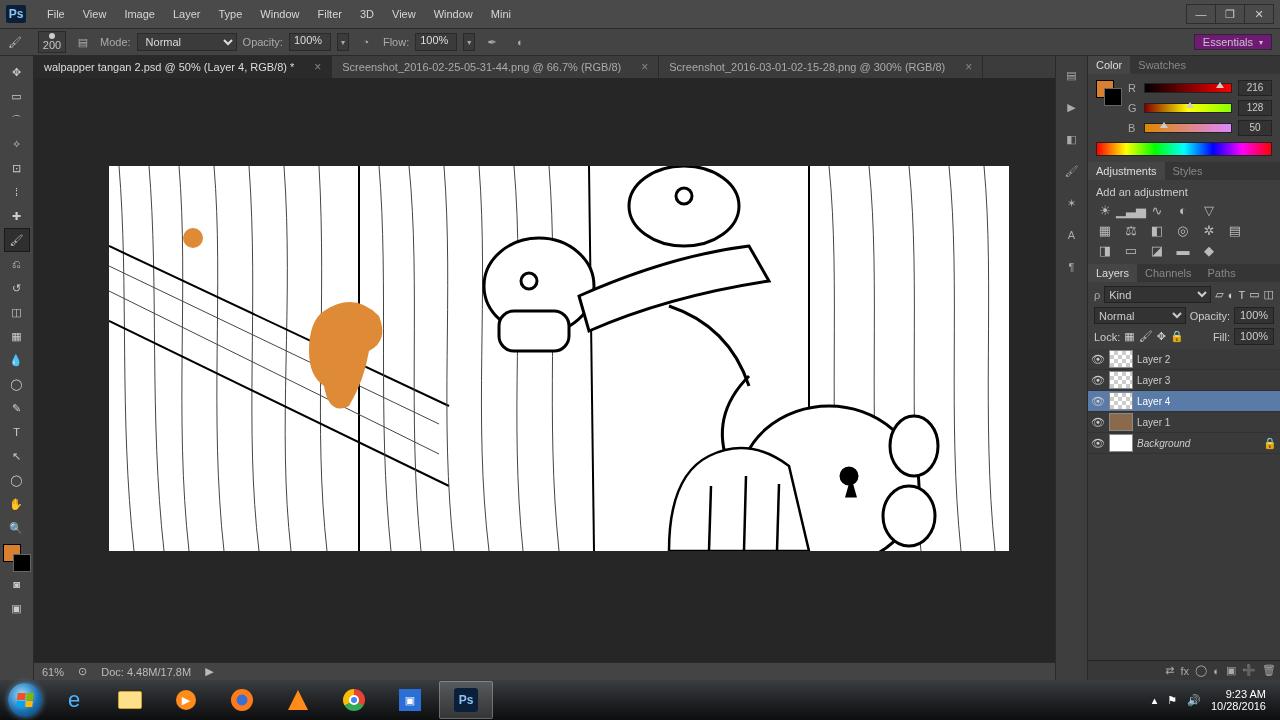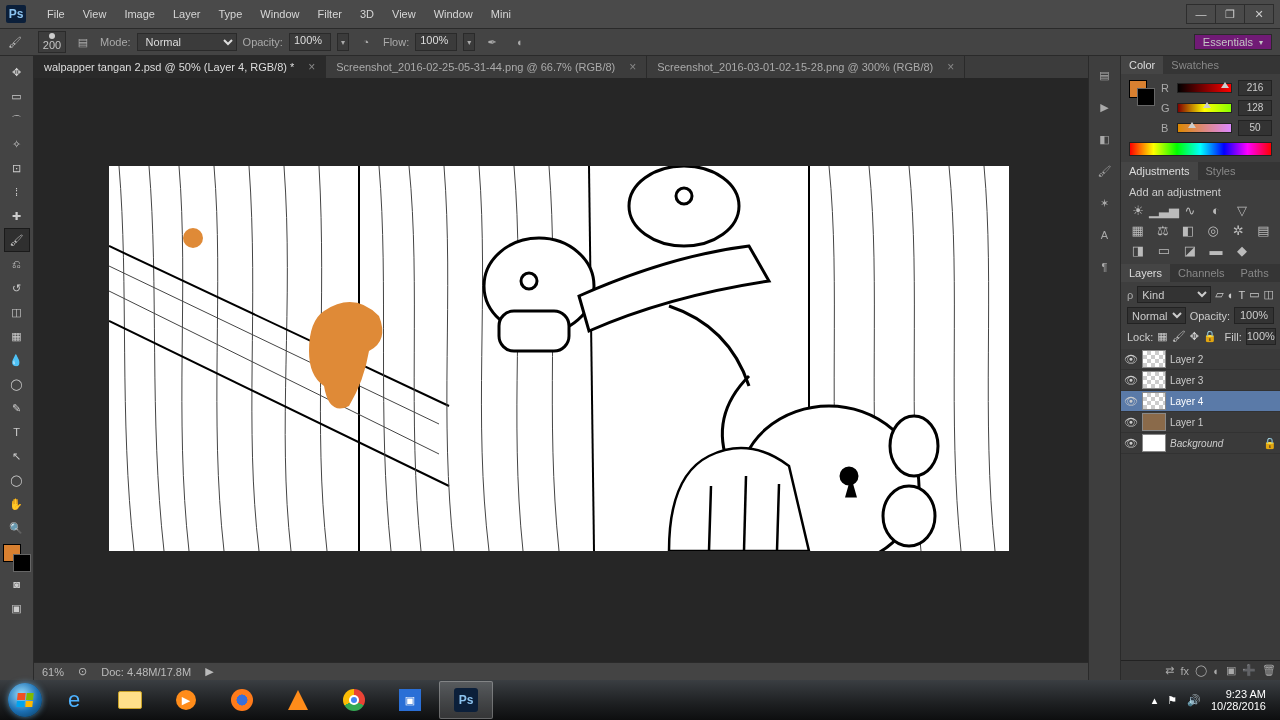--- a/index.html
+++ b/index.html
@@ -29,34 +29,34 @@
 .main { display: flex; flex: 1; min-height: 0; background: #333; }
 .toolbox { width: 34px; background: #444; border-right: 1px solid #2a2a2a; display: flex; flex-direction: column; align-items: center; padding-top: 4px; }
 .toolbox .tslot { width: 26px; height: 24px; display:flex; align-items:center; justify-content:center; color:#ccc; margin-bottom:0px; cursor:default; }
 .toolbox .tslot.current { background:#2f2f2f; border:1px solid #1a1a1a; }
 .toolbox .swatches { position: relative; margin-top: 4px; width:28px; height:28px; }
 .toolbox .swatches .fg { position:absolute; top:0; left:0; width:18px; height:18px; border:1px solid #000; }
 .toolbox .swatches .bg { position:absolute; bottom:0; right:0; width:18px; height:18px; background:#000; border:1px solid #666; }
 
 .doc-wrapper { flex: 1; display:flex; flex-direction:column; background:#2c2c2c; }
 .tabs { display:flex; background:#3c3c3c; height: 22px; color:#aaa; }
-.tab { padding: 0 10px; display:flex; align-items:center; gap:14px; border-right:1px solid #2a2a2a; }
+.tab { padding: 0 10px; display:flex; align-items:center; gap:20px; border-right:1px solid #2a2a2a; }
 .tab.active { background:#2a2a2a; color:#ddd; }
 .tab .close { color:#888; font-size: 12px; }
 .canvas-area { flex:1; background:#262626; position:relative; overflow:hidden; }
 .canvas { position:absolute; left:75px; top:88px; width:900px; height:385px; background:#fff; }
 .statusbar { height: 18px; background:#444; border-top:1px solid #2a2a2a; color:#bbb; display:flex; align-items:center; padding:0 8px; font-size:10px; gap:14px; }
 .footer-tabs { height: 18px; background:#444; border-top:1px solid #2a2a2a; color:#bbb; display:flex; align-items:center; padding:0 0px;}
 .footer-tabs span { padding:0 10px; border-right:1px solid #2a2a2a; line-height:18px; }
 .footer-tabs span.active { background:#2b2b2b; }
 
 .dock-strip { width: 32px; background:#3e3e3e; display:flex; flex-direction:column; align-items:center; padding-top:8px; gap:10px; border-left:1px solid #2a2a2a; }
 .dock-strip div { width:22px; height:22px; display:flex; align-items:center; justify-content:center; color:#aaa; }
 
-.panels { width: 160px; background:#3e3e3e; display:flex; flex-direction:column; border-left:1px solid #2a2a2a; color:#ccc; }
+.panels { width: 193px; background:#3e3e3e; display:flex; flex-direction:column; border-left:1px solid #2a2a2a; color:#ccc; }
 .panel-tabs { display:flex; background:#353535; height:18px; }
 .panel-tabs span { padding:0 8px; line-height:18px; color:#888; }
 .panel-tabs span.active { background:#454545; color:#ddd; }
 .colorpanel { padding: 6px 8px; }
 .colorpanel .row { display:flex; align-items:center; gap:6px; margin-bottom:4px; }
 .colorpanel .slidelabel { width:10px; color:#aaa; }
 .colorpanel .slider { flex:1; height:10px; border:1px solid #222; position:relative; }
 .colorpanel .slider .thumb { position:absolute; top:-2px; width:0; height:0; border-left:4px solid transparent; border-right:4px solid transparent; border-bottom:6px solid #ccc; }
 .colorpanel .valbox { width:34px; height:16px; background:#333; border:1px solid #222; text-align:center; line-height:14px; font-size:10px; }
 .colorpanel .spectrum { height:14px; background:linear-gradient(to right, red,yellow,lime,cyan,blue,magenta,red); border:1px solid #222; margin-top:2px; }

